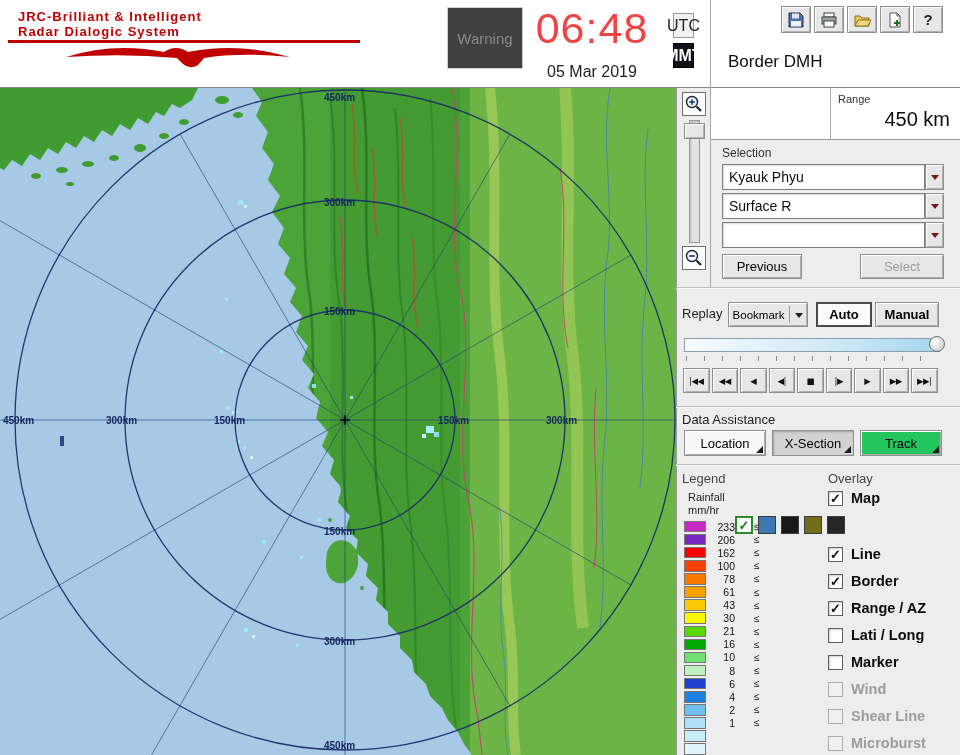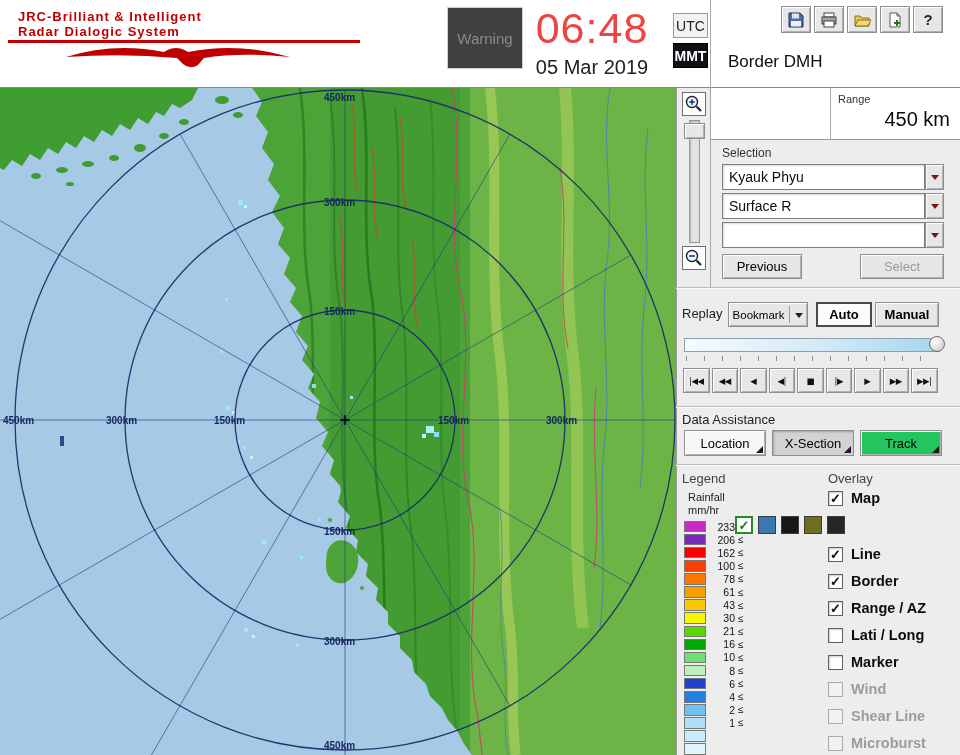--- a/index.html
+++ b/index.html
@@ -18,22 +18,22 @@
   #logo-title{font-family:"Liberation Serif",serif;font-weight:bold;font-size:40px;line-height:44px;color:#c00000;letter-spacing:1px}
   #logo-subs{margin-left:10px;padding-top:7px}
   .logo-sub{font-size:13px;font-weight:bold;color:#c00000;letter-spacing:1px;line-height:15px}
   #logo-line{width:352px;height:3px;background:#c00000;margin-top:1px}
   #logo-eagle{margin:1px 0 0 56px}
   #warning-box{position:absolute;left:447px;top:7px;width:76px;height:62px;background:#404040;
                border:1px solid #cfcfcf;display:flex;align-items:center;justify-content:center}
   #warning-box span{color:#8a8a8a;font-size:15px}
   #clock{position:absolute;left:516px;top:4px;width:152px;text-align:center}
   #clock-time{font-size:43px;color:#ef4444;letter-spacing:1px}
-  #clock-date{font-size:20px;color:#222;margin-top:3px}
-  .tzbtn{position:absolute;left:673px;width:35px;height:25px;font-size:14px;display:flex;align-items:center;justify-content:center}
+  #clock-date{font-size:16px;color:#222;margin-top:10px}
+  .tzbtn{position:absolute;left:673px;width:21px;height:25px;font-size:16px;display:flex;align-items:center;justify-content:center}
   #tz-utc{top:13px;background:#f2f2f2;border:1px solid #9a9a9a;color:#222}
   #tz-mmt{top:43px;background:#101019;border:1px solid #000;color:#fff;font-weight:bold}
   #vdiv{position:absolute;left:710px;top:0;height:288px;border-left:1px solid #a8a8a8}
   #toolbar{position:absolute;left:781px;top:6px;display:flex;gap:3px}
   .toolbtn{width:30px;height:27px}
   #station-name{position:absolute;left:728px;top:52px;font-size:17px;color:#0d0d0d}
 
   
   #panel{position:absolute;left:676px;top:88px;width:284px;height:667px;background:#ededed;border-left:1px solid #9a9a9a}
   #range-row{position:absolute;left:711px;top:88px;width:249px;height:52px;background:#fff;border-bottom:1px solid #999}
@@ -76,21 +76,21 @@
   #da-track{left:860px;background:#22c55e}
 
   
   #legend-label{position:absolute;left:682px;top:471px;font-size:13px;color:#444}
   #overlay-label{position:absolute;left:828px;top:471px;font-size:13px;color:#444}
   #legend-unit1{position:absolute;left:688px;top:491px;font-size:11px;color:#222}
   #legend-unit2{position:absolute;left:688px;top:504px;font-size:11px;color:#222}
   #legend-rows{position:absolute;left:684px;top:520px}
   .legend-row{display:flex;align-items:center;height:13.1px;font-size:10.5px;color:#111}
   .legend-swatch{width:22px;height:11.5px;border:1px solid #777;margin-right:5px}
-  .legend-val{width:24px;text-align:right;margin-right:3px}
+  .legend-val{width:24px;text-align:right;margin-right:19px}
   .legend-le{font-size:10px}
 
   
   #overlay-items{position:absolute;left:828px;top:489px;width:132px;display:flex;flex-direction:column;gap:9px}
   .ov-row{display:flex;align-items:center;gap:8px;height:18px}
   .cb{width:15px;height:15px;background:#fff;border:1px solid #5f5f5f;font-size:13px;font-weight:bold;
       line-height:13px;text-align:center;color:#0d0d0d;box-shadow:inset 1px 1px 2px rgba(0,0,0,.2);flex:0 0 15px}
   .ov-label{font-size:14.5px;font-weight:bold;color:#0d0d0d;white-space:nowrap}
   .ov-row.disabled .cb{border-color:#ababab;background:#f1f1f1;color:#ccc;box-shadow:none}
   .ov-row.disabled .ov-label{color:#9c9c9c}

